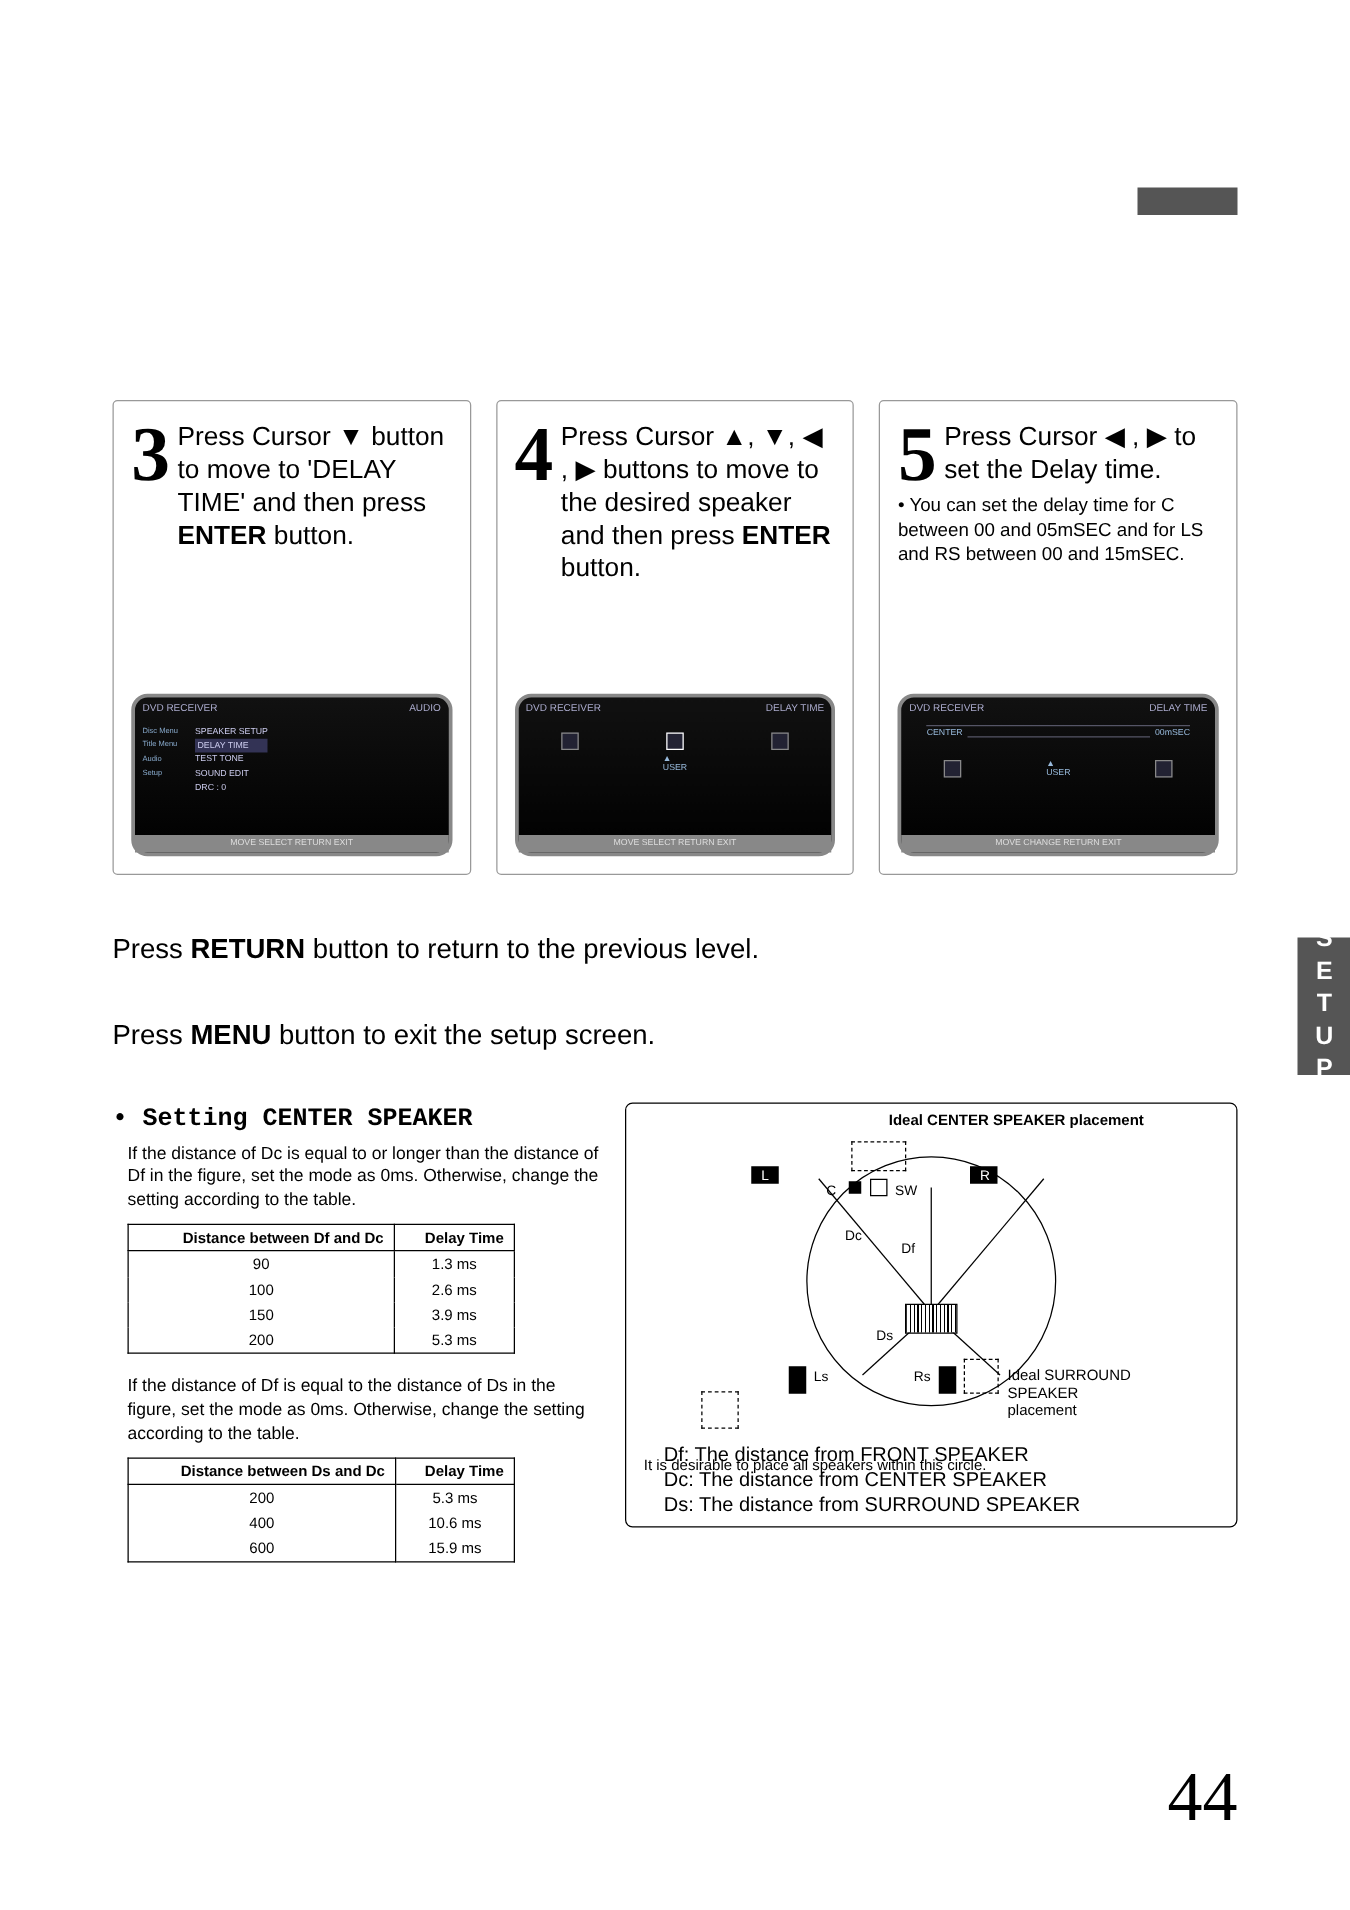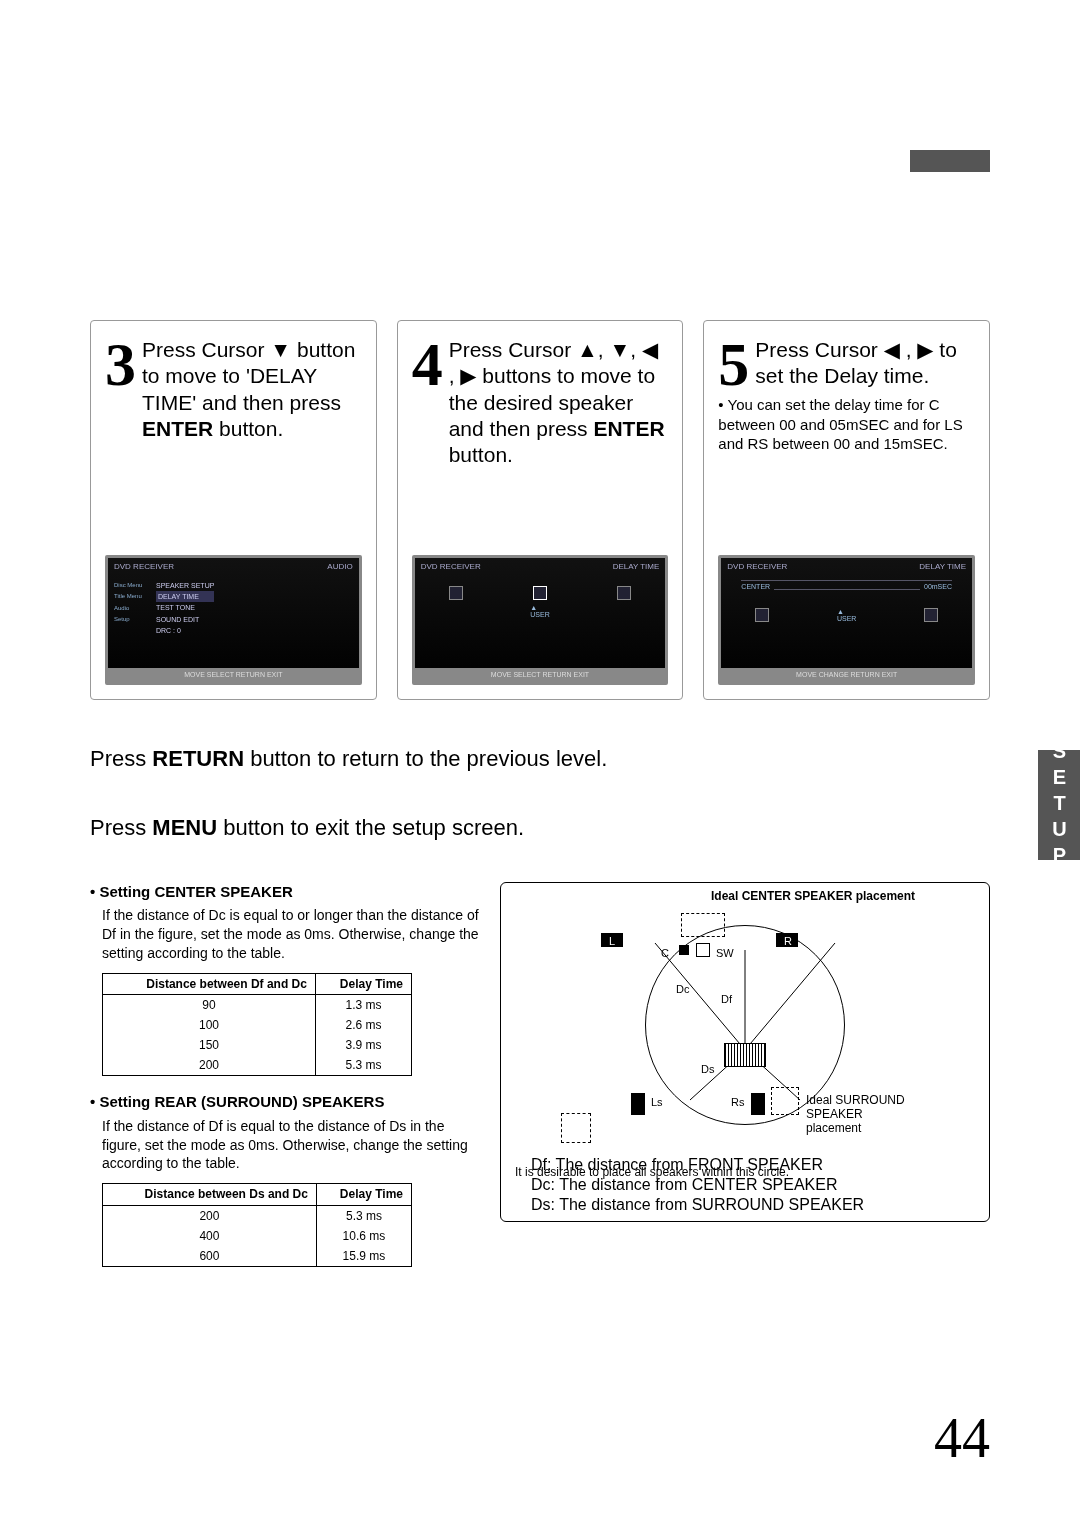--- a/index.html
+++ b/index.html
@@ -44,21 +44,21 @@
   }
   .note {
     font-size: 15px;
     line-height: 1.3;
   }
   .note::before { content: "• "; }
   .screen {
     margin-top: auto;
     background: #000 linear-gradient(#111,#000);
     border: 3px solid #888;
-    border-radius: 2px;
+    border-radius: 13px;
     height: 130px;
     position: relative;
   }
   .screen-bar {
     position:absolute; left:0; right:0; bottom:0;
     background:#888; height:14px;
     font-size:7px; color:#ddd; text-align:center; line-height:14px;
   }
   .screen-title {
     position:absolute; top:4px; left:6px;
@@ -106,21 +106,21 @@
   .mid-lines {
     font-size: 22px;
     line-height: 1.4;
     margin: 44px 0 8px 0;
   }
   .mid-lines p { margin-bottom: 38px; }
 
   
   .bottom { display:flex; gap: 20px; margin-top: 20px; align-items:flex-start; }
   .left-col { flex: 0 0 390px; font-size: 14px; line-height:1.35; }
-  .sec-head { font-weight: bold; font-size: 15px; margin-bottom:4px; }
+  .sec-head { font-weight: bold; font-size: 20px; margin-bottom:4px;font-family:Liberation Mono, monospace; }
   .sec-head::before { content:"• "; }
   .para { margin-bottom: 10px; margin-left:12px; }
 
   table.delay {
     border-collapse: collapse;
     width: 310px;
     font-size: 12px;
     margin: 4px 0 16px 12px;
   }
   table.delay th, table.delay td {
@@ -293,21 +293,20 @@
             <td>150</td>
             <td>3.9 ms</td>
           </tr>
       <tr>
             <td>200</td>
             <td>5.3 ms</td>
           </tr>
     </tbody>
       </table>
 
-    <div class="sec-head">Setting REAR (SURROUND) SPEAKERS</div>
     <div class="para">If the distance of Df is equal to the distance of Ds in the figure, set the mode as 0ms. Otherwise, change the setting according to the table.</div>
     <table class="delay">
       <tbody>
           <tr>
             <th>Distance between Ds and Dc</th>
             <th>Delay Time</th>
           </tr>
       <tr>
             <td>200</td>
             <td>5.3 ms</td>

